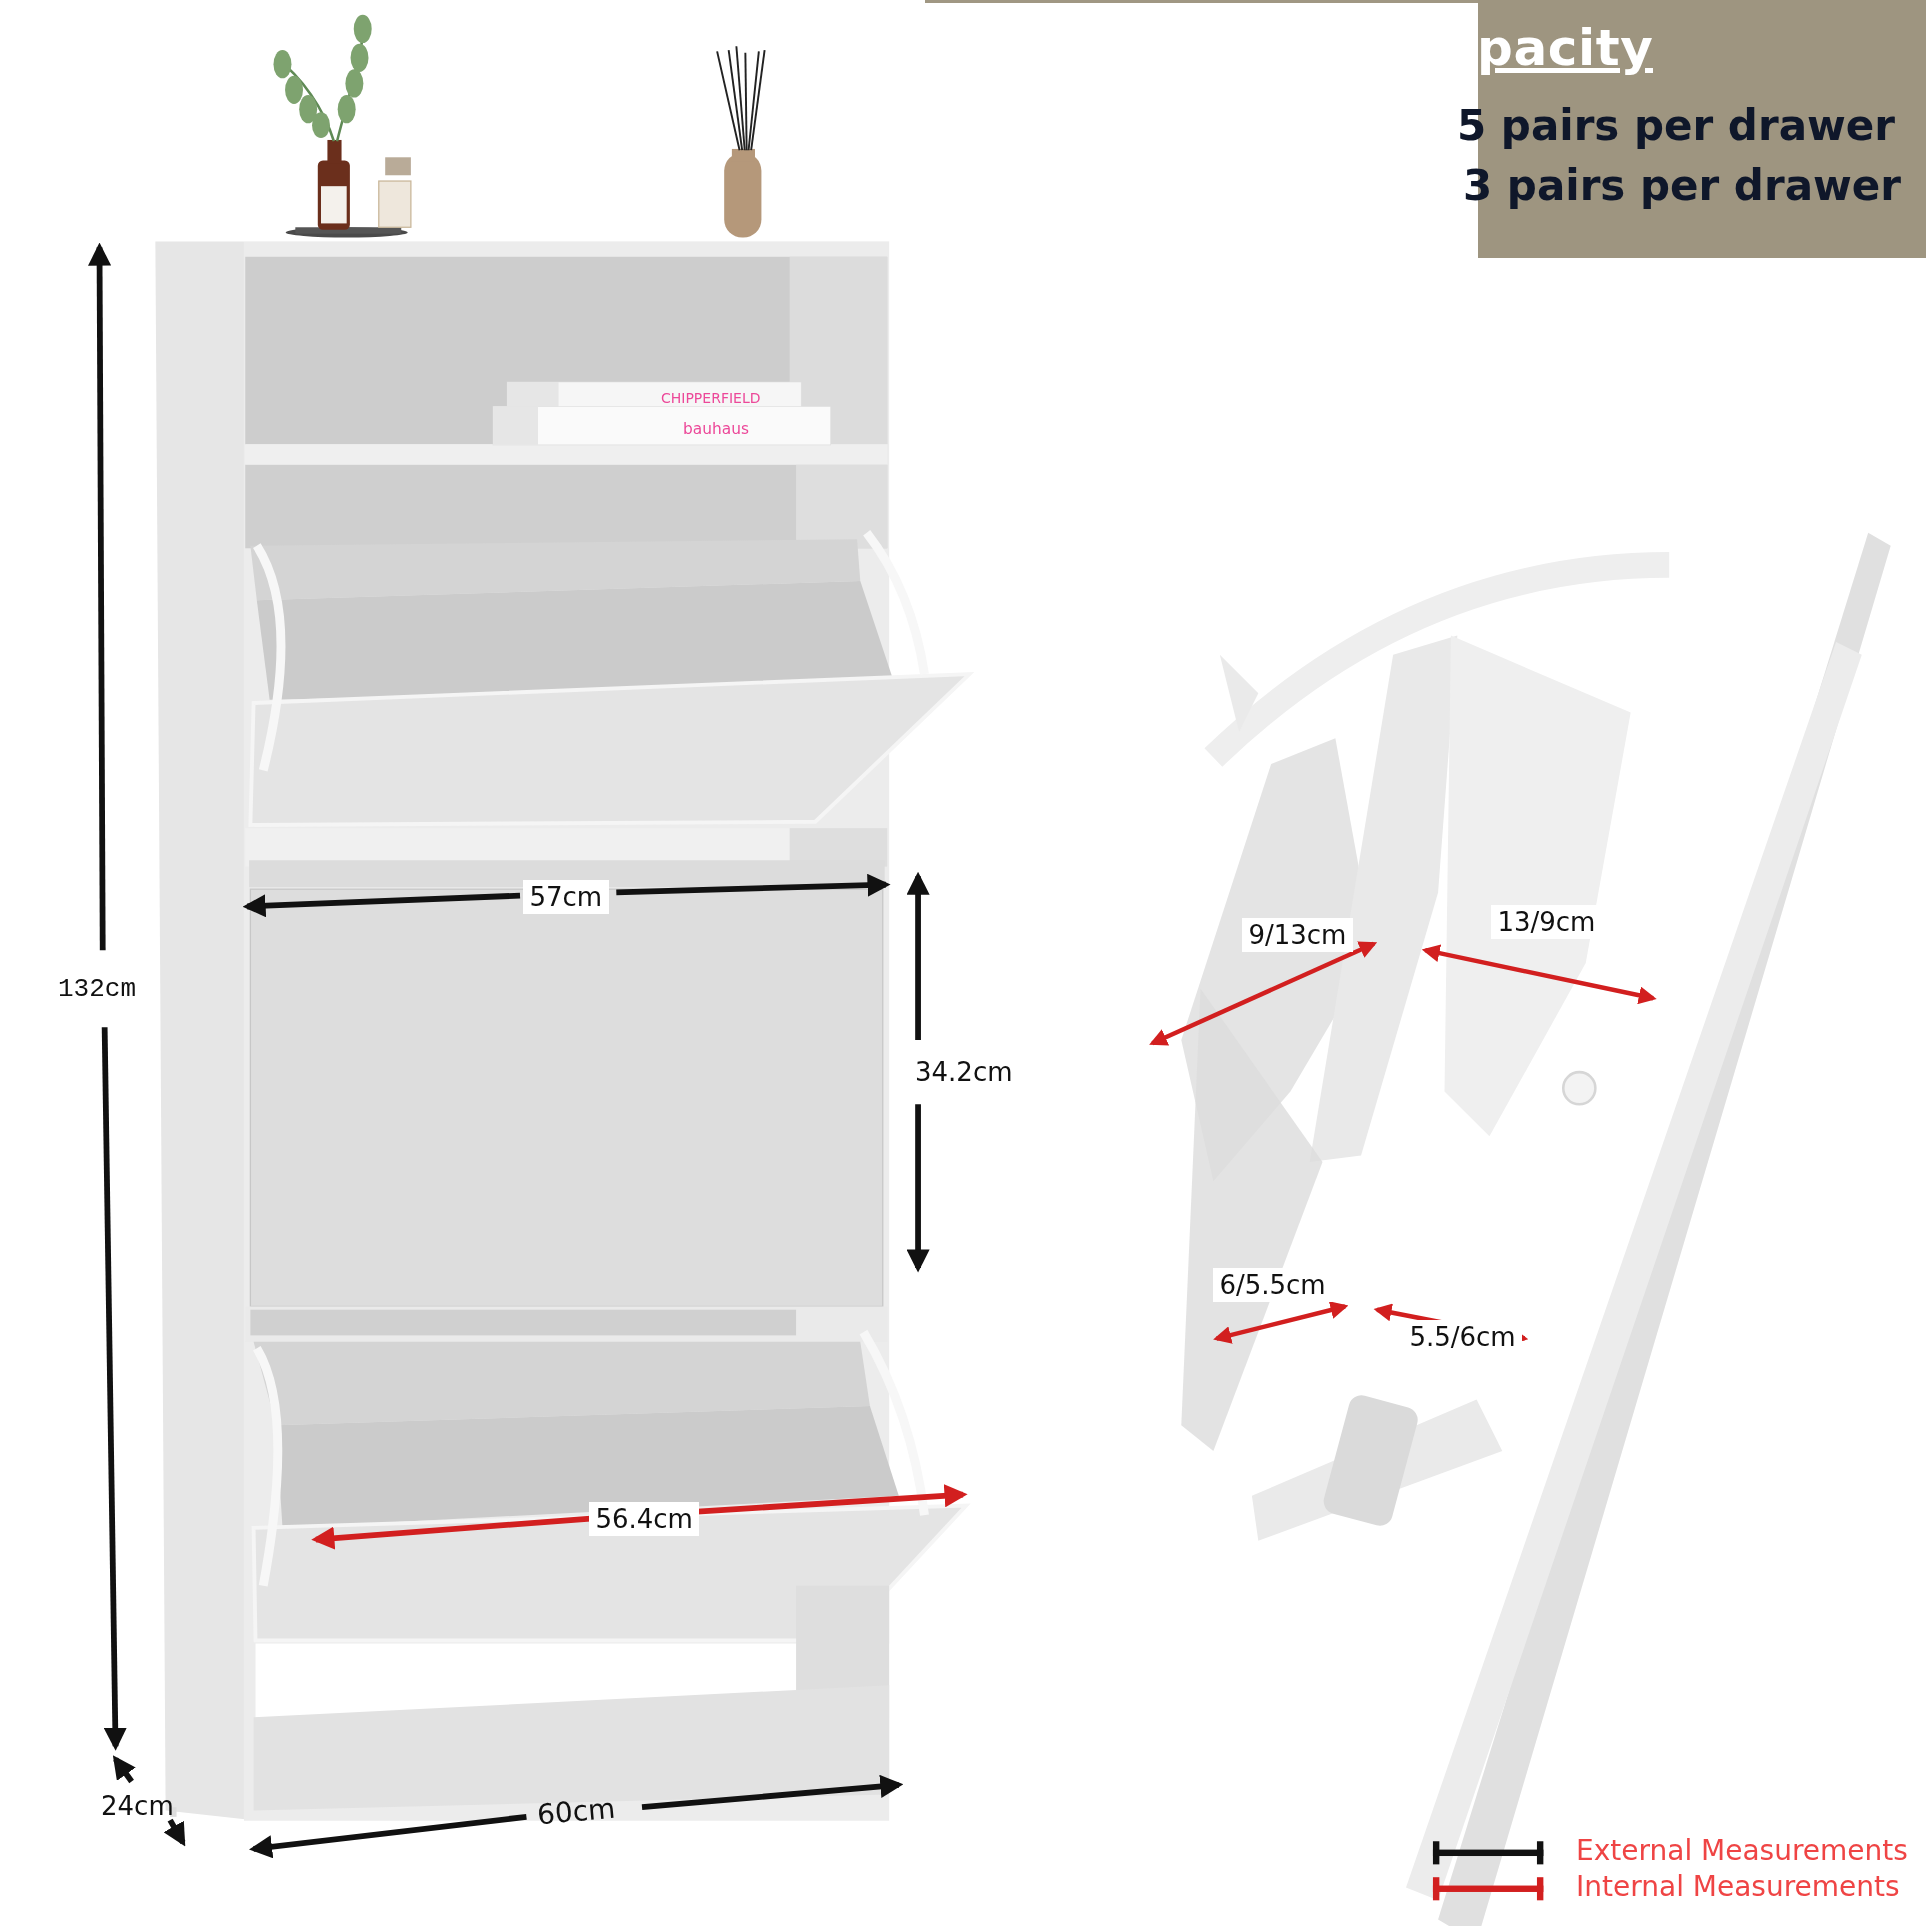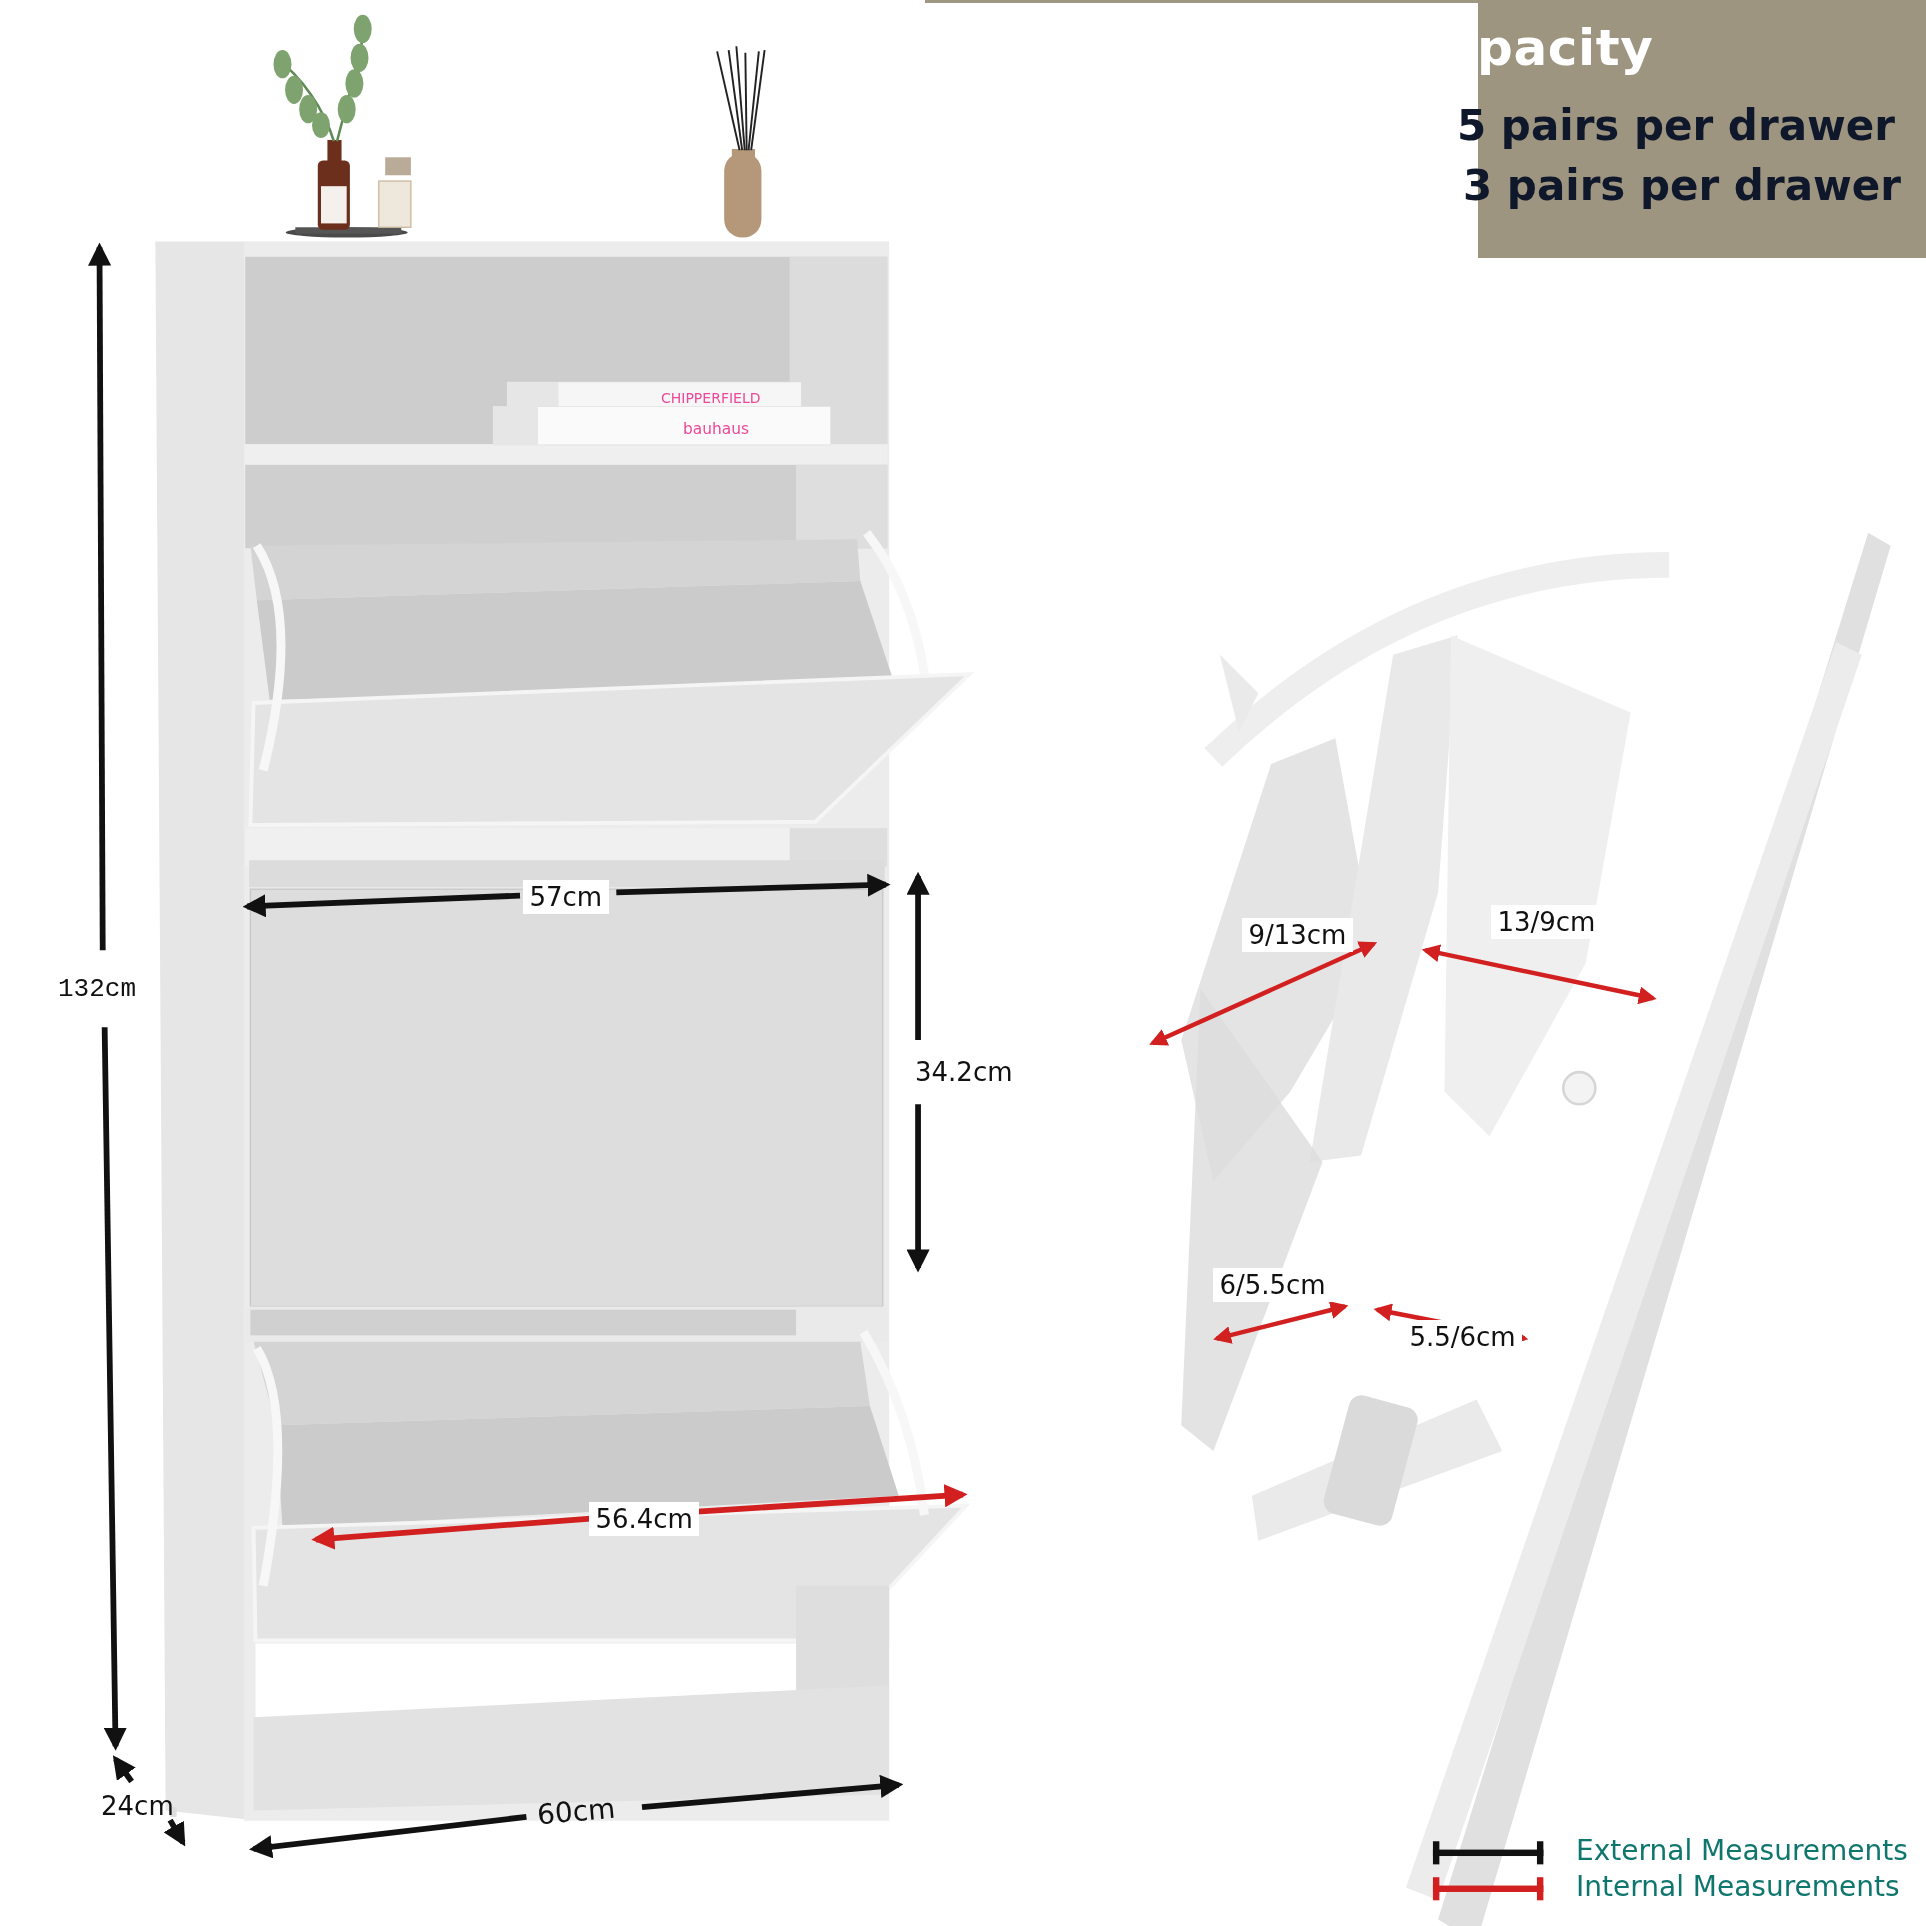--- a/index.html
+++ b/index.html
@@ -8,21 +8,21 @@
   .abs { position:absolute; }
   #art { position:absolute; left:0; top:0; width:1926px; height:1926px; }
   .capacity-panel { left:1478px; top:0; width:448px; height:258px; background:#9e9580; }
   .top-strip { left:925px; top:0; width:553px; height:3.2px; background:#a09783; }
   .cap-title { left:1456px; top:19px; font-size:50px; font-weight:bold; color:#ffffff; letter-spacing:0.6px; white-space:nowrap; overflow:hidden; }
   .cap-line { font-size:42px; font-weight:bold; color:#0f172a; white-space:nowrap; }
   .cap-line1 { left:1459px; top:101px; }
   .cap-line2 { left:1463px; top:161px; }
   .dim { font-size:26px; color:#111; white-space:nowrap; line-height:1; }
   .dim-box { background:#ffffff; padding:3.9px 6.4px; }
-  .legend-label { font-size:28px; color:#0f766e; white-space:nowrap; }
+  .legend-label { font-size:28px; color:#ef4444; white-space:nowrap; }
   .book-title { font-size:14px; color:#ec4899; white-space:nowrap; }
 </style>
 </head>
 <body>
 
 <svg id="art" viewBox="0 0 3000 3000" xmlns="http://www.w3.org/2000/svg">
   <defs>
     <marker id="ah-black" viewBox="0 0 10 10" refX="8" refY="5" markerWidth="4" markerHeight="4" orient="auto-start-reverse">
       <path d="M0,0 L10,5 L0,10 z" fill="#111"></path>
     </marker>
@@ -163,21 +163,21 @@
     <g>
       <rect x="2232" y="2924" width="10" height="36" fill="#d21f1f"></rect>
       <rect x="2232" y="2937" width="172" height="10" fill="#d21f1f"></rect>
       <rect x="2394" y="2924" width="10" height="36" fill="#d21f1f"></rect>
     </g>
   </g>
 </svg>
 
 <div class="abs top-strip"></div>
 <div class="abs capacity-panel"></div>
-<div class="abs cap-title" style="left:1477px;">pacity</div>
+<div class="abs cap-title" style="left:1477px;text-decoration:underline;">pacity</div>
 <div class="abs cap-line cap-line1" style="left:1457px;">5 pairs per drawer</div>
 <div class="abs cap-line cap-line2" style="left:1463px;">3 pairs per drawer</div>
 
 <div class="abs book-title" style="left:661px; top:390px;">CHIPPERFIELD</div>
 <div class="abs book-title" style="left:683px; top:420px; font-weight:normal; font-size:15.4px;">bauhaus</div>
 
 <div class="abs dim" style="left:58px; top:976px;font-family:Liberation Mono, monospace;">132cm</div>
 <div class="abs dim" style="left:101px; top:1793px;">24cm</div>
 <div class="abs dim" style="left:537px; top:1798px; font-size:28px; transform:rotate(-5deg);">60cm</div>
 <div class="abs dim dim-box" style="left:523px; top:880px;">57cm</div>

